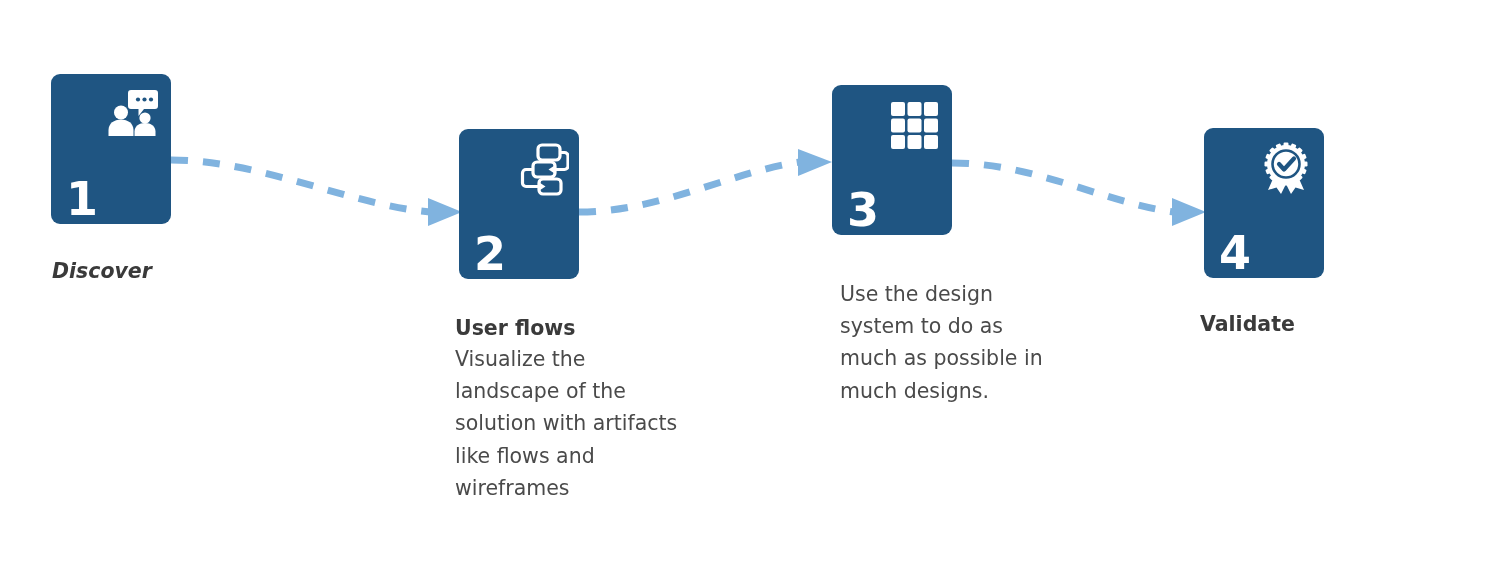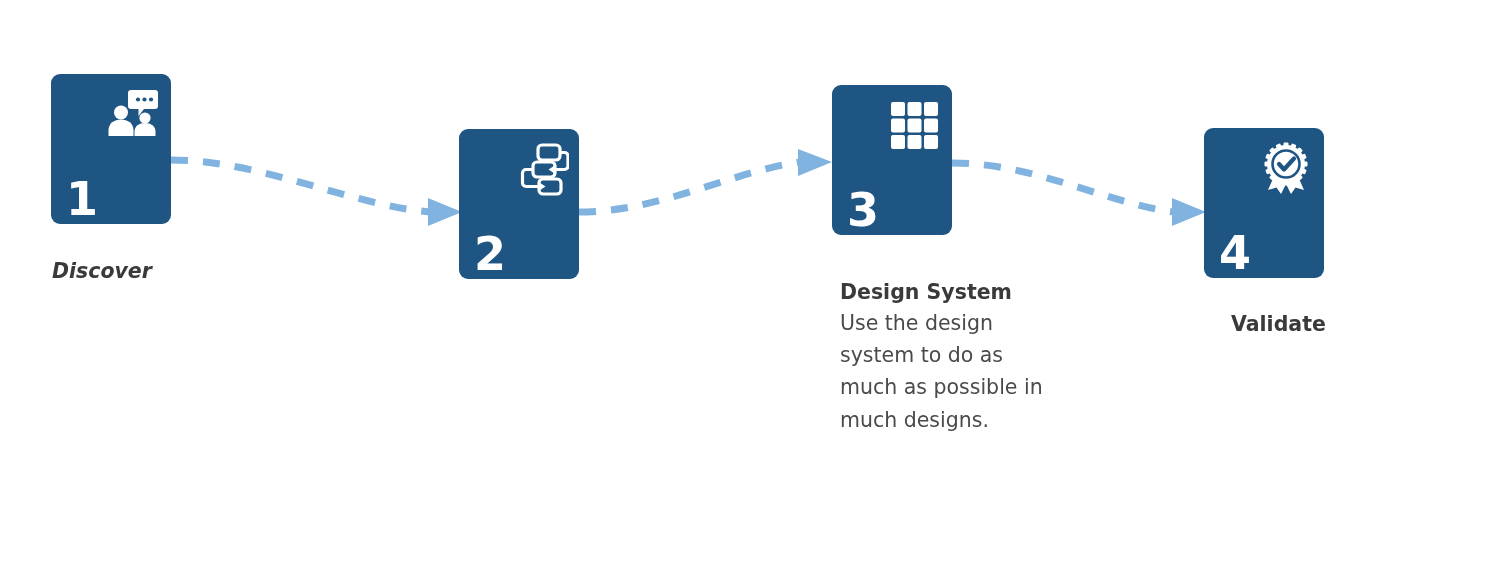--- a/index.html
+++ b/index.html
@@ -148,20 +148,22 @@
         </g>
 
         <polygon points="42,24.3 42,32.7 35.5,28.5" fill="#ffffff"></polygon>
         <polygon points="26,41.3 26,49.7 32.5,45.5" fill="#ffffff"></polygon>
       </svg>
 
       <span class="card-num">2</span>
     </div>
 
     <div class="caption" style="left:455px; top:314px; width:225px;">
+      <p class="caption-title">User flows</p>
+      <p class="caption-body">Visualize the landscape of the solution with artifacts like flows and wireframes</p>
     </div>
   </div>
 
   <div class="step">
     <div class="card" style="left:832px; top:85px;">
 
       <svg class="card-icon" viewBox="0 0 56 56">
         <g fill="#ffffff">
           <rect x="5" y="5" width="14" height="14" rx="2"></rect>
           <rect x="21.5" y="5" width="14" height="14" rx="2"></rect>
@@ -172,21 +174,20 @@
           <rect x="5" y="38" width="14" height="14" rx="2"></rect>
           <rect x="21.5" y="38" width="14" height="14" rx="2"></rect>
           <rect x="38" y="38" width="14" height="14" rx="2"></rect>
         </g>
       </svg>
 
       <span class="card-num">3</span>
     </div>
 
     <div class="caption" style="left:840px; top:278px; width:215px;">
-      <p class="caption-title">Design System</p>
       <p class="caption-body">Use the design system to do as much as possible in much designs.</p>
     </div>
   </div>
 
   <div class="step">
     <div class="card" style="left:1204px; top:128px;">
 
       <svg class="card-icon" viewBox="0 0 56 56">
 
         <polygon points="17.5,33 10,50 18.5,47.5 23,54 30,40" fill="#ffffff"></polygon>
@@ -214,18 +215,18 @@
           </g>
         </g>
 
         <circle cx="28" cy="24" r="13.5" fill="none" stroke="#1f5582" stroke-width="2.6"></circle>
         <path d="M21 24 l5 5.5 l10 -11" fill="none" stroke="#1f5582" stroke-width="4.2" stroke-linecap="round" stroke-linejoin="round"></path>
       </svg>
 
       <span class="card-num">4</span>
     </div>
 
-    <div class="caption" style="left:1200px; top:310px; width:250px;margin-left:31px;">
+    <div class="caption" style="left:1200px; top:310px; width:250px;">
       <p class="caption-title">Validate</p>
     </div>
   </div>
 
 </div>
 
 </body></html>

